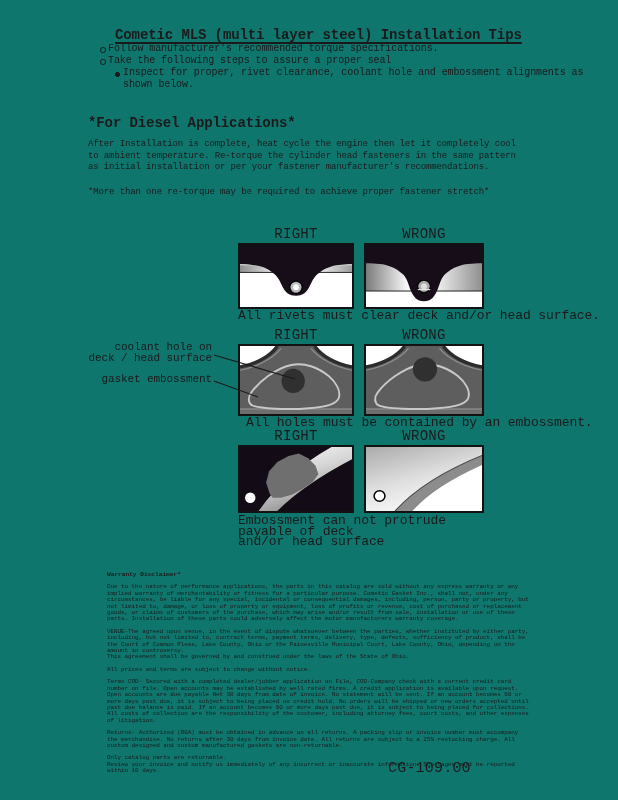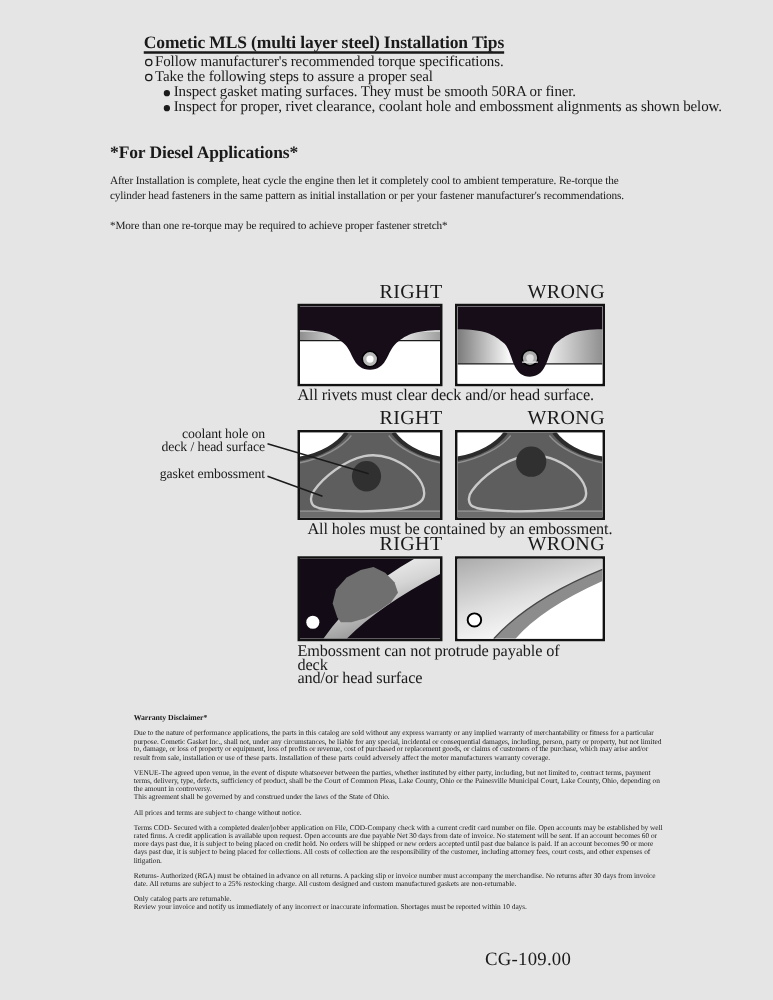--- a/index.html
+++ b/index.html
@@ -1,34 +1,34 @@
 <!DOCTYPE html>
 <html><head>
 <meta charset="utf-8">
 <style>
   html,body{margin:0;padding:0;background:#ffffff;}
-  .page{position:relative;width:618px;height:800px;background:#e5e5e5;overflow:hidden;
-        font-family:Liberation Serif, serif;color:#1a1a1a;}
+  .page{position:relative;width:618px;height:800px;background:#0f766e;overflow:hidden;
+        font-family:Liberation Mono, monospace;color:#1a1a1a;}
   .abs{position:absolute;}
 
   .title{left:115px;top:27px;font-size:14px;font-weight:bold;letter-spacing:-0.1px;
          text-decoration:underline;text-decoration-thickness:1.5px;text-underline-offset:2.5px;}
 
-  .tips{left:116px;top:43px;font-size:12px;letter-spacing:-0.1px;}
+  .tips{left:100px;top:43px;font-size:10px;letter-spacing:-0.1px;}
   .tip{position:relative;line-height:12px;padding-left:8px;}
   .tip .mk{position:absolute;left:0;top:4px;width:3.5px;height:3.5px;border:1px solid #1a1a1a;border-radius:50%;}
   .tip.sub{margin-left:15px;}
   .tip.sub .mk{background:#1a1a1a;width:3px;height:3px;top:4.5px;}
 
   .diesel{left:88px;top:116px;width:430px;font-size:9px;letter-spacing:-0.12px;}
   .diesel h2{font-size:14px;font-weight:bold;margin:0 0 9px 0;line-height:14px;letter-spacing:-0.1px;}
   .diesel p{margin:0 0 10px 0;line-height:11.5px;}
   .diesel p.note{margin-top:13px;}
 
-  .dglabel{font-size:16px;font-weight:500;letter-spacing:0.3px;text-align:right;line-height:14px;}
+  .dglabel{font-size:14px;font-weight:500;letter-spacing:0.3px;text-align:center;line-height:14px;}
   .panel{box-sizing:border-box;border:2px solid #121212;background:#fff;}
   .panel svg{display:block;width:100%;height:100%;}
   .caption{font-size:13px;font-weight:500;letter-spacing:-0.1px;line-height:10.5px;}
   .ann{font-size:11px;letter-spacing:-0.1px;line-height:11px;text-align:right;}
 
   .legal{left:107px;top:572px;width:424px;font-size:5.9px;line-height:6.4px;letter-spacing:-0.02px;}
   .legal h3{font-size:6.2px;font-weight:bold;margin:0 0 6px 0;}
   .legal p{margin:0 0 6px 0;}
   .legal p.tight{margin-bottom:0;}
 
@@ -39,21 +39,21 @@
 </head>
 <body>
 
 <div class="page">
 
   <div class="abs title">Cometic MLS (multi layer steel) Installation Tips</div>
 
   <div class="abs tips">
     <div class="tip"><span class="mk"></span><span>Follow manufacturer's recommended torque specifications.</span></div>
     <div class="tip"><span class="mk"></span><span>Take the following steps to assure a proper seal</span></div>
-    <div class="tip sub"><span class="mk"></span><span>Inspect gasket mating surfaces.  They must be smooth 50RA or finer.</span></div>
+    <div class="tip sub"><span class="mk"></span></div>
     <div class="tip sub"><span class="mk"></span><span>Inspect for proper, rivet clearance, coolant hole and embossment alignments as shown below.</span></div>
   </div>
 
   <div class="abs diesel">
     <h2>*For Diesel Applications*</h2>
     <p>After Installation is complete, heat cycle the engine then let it completely cool to ambient temperature. Re-torque the cylinder head fasteners in the same pattern as initial installation or per your fastener manufacturer's recommendations.</p>
     <p class="note">*More than one re-torque may be required to achieve proper fastener stretch*</p>
   </div>
 
   <div class="abs dglabel" style="left:238px;top:227px;width:116px;">RIGHT</div>

